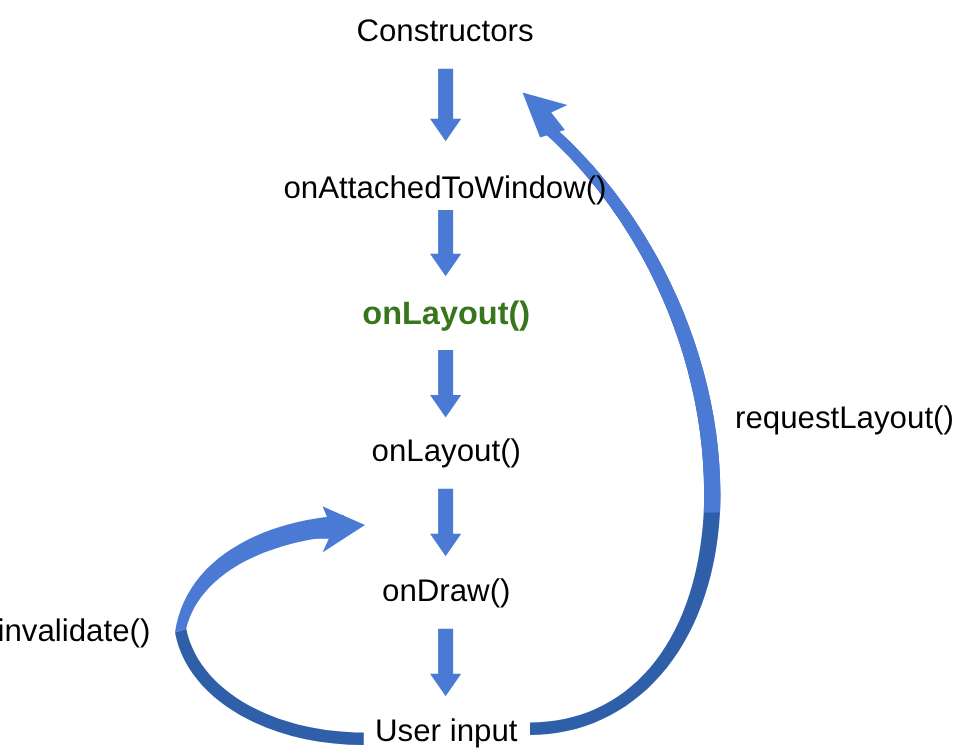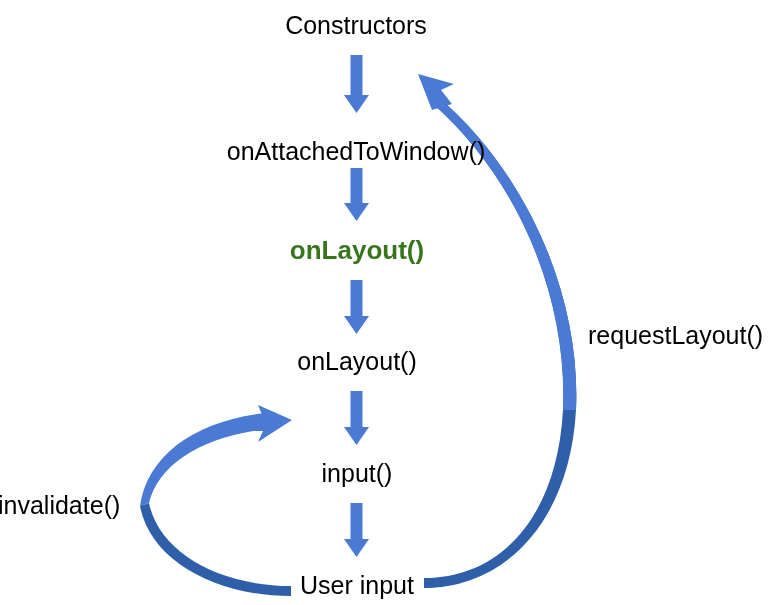--- a/index.html
+++ b/index.html
@@ -115,21 +115,21 @@
   </svg>
 
   <div class="node-label" style="left:356px; top:25px;">Constructors</div>
 
   <div class="node-label" style="left:356px; top:139px;margin-top:12px;">onAttachedToWindow()</div>
 
   <div class="node-label emphasis" style="left:357px; top:250px;">onLayout()</div>
 
   <div class="node-label" style="left:357px; top:361px;">onLayout()</div>
 
-  <div class="node-label" style="left:357px; top:473px;">input()</div>
+  <div class="node-label" style="left:357px; top:473px;">onDraw()</div>
 
   <div class="node-label" style="left:357px; top:585px;text-align:right;">User input</div>
 
   <div class="edge-label" style="left:588px; top:335px;">requestLayout()</div>
 
   <div class="edge-label" style="left:-2px; top:505px;">invalidate()</div>
 
 </div>
 
 </body></html>

